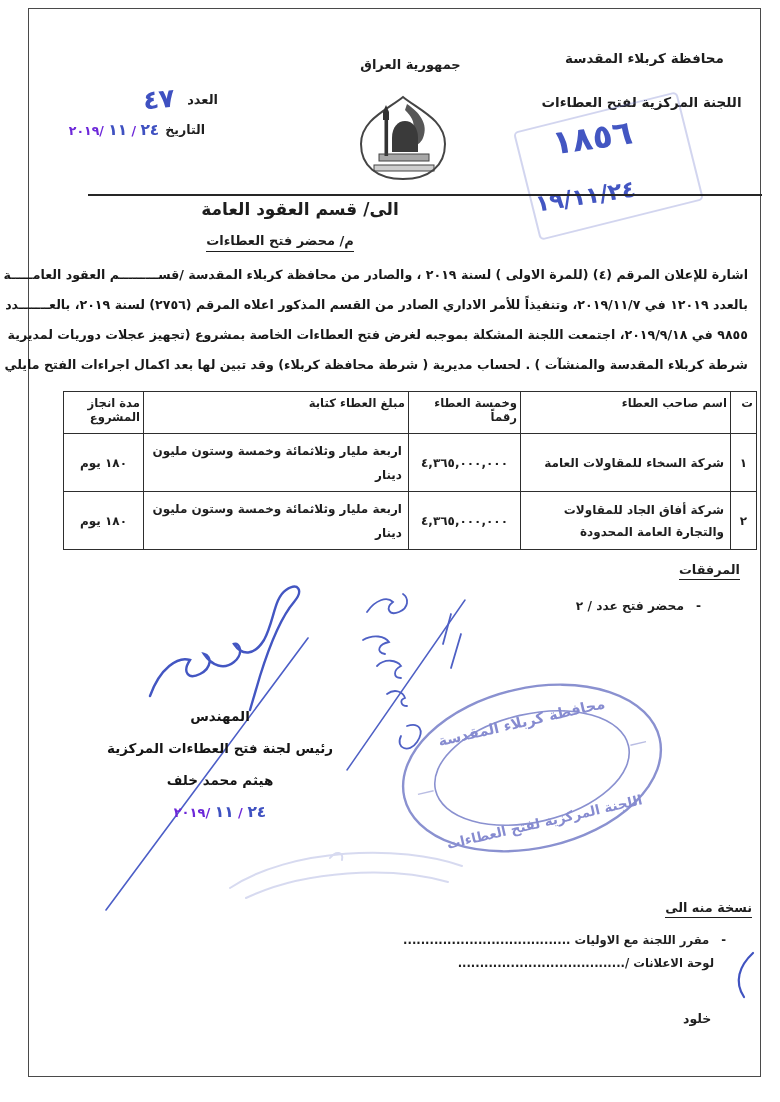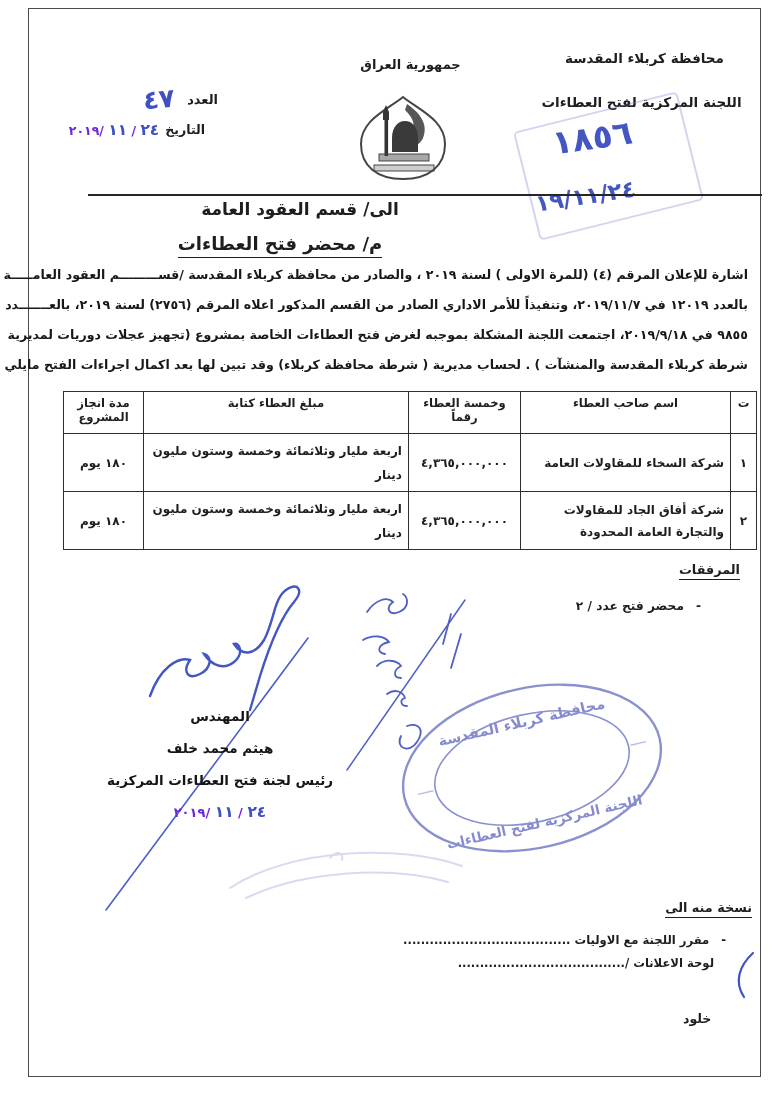--- a/index.html
+++ b/index.html
@@ -24,28 +24,28 @@
   .daterow{display:flex;flex-direction:row;align-items:center;gap:6px;direction:rtl;}
   .daterow .lbl{font-size:12.5px;font-weight:700;}
   .daterow bdo{direction:ltr;unicode-bidi:bidi-override;}
   .printed-date{font-size:12.5px;font-weight:700;color:#6d28d9;}
   .hand-date{font-size:15.5px;font-weight:600;color:#3f51c1;}
   .stampnum{font-size:33px;font-weight:600;color:#4356c2;transform:rotate(-8deg);letter-spacing:3px;}
   .stamprect{border:2.5px solid rgba(106,116,201,0.30);border-radius:5px;transform:rotate(-14deg);}
   .stampdate{font-size:23px;font-weight:600;color:#4356c2;transform:rotate(-9deg);letter-spacing:1px;}
   .hr{background:#262626;}
   .title{font-size:17px;font-weight:700;text-align:center;}
-  .subject{font-size:18px;font-weight:700;text-align:center;}
+  .subject{font-size:13px;font-weight:700;text-align:center;}
   .subject span{display:inline-block;border-bottom:1.6px solid #1e1e1e;padding-bottom:3px;}
   .body-text{direction:rtl;font-size:12.6px;font-weight:600;color:#181818;}
   .body-text .bline{height:30px;line-height:30px;white-space:nowrap;text-align:justify;text-align-last:justify;}
   .body-text .bline.last{text-align:right;text-align-last:right;}
   table.bids{border-collapse:collapse;direction:rtl;table-layout:fixed;}
   table.bids th,table.bids td{border:1.6px solid #2e2e2e;font-weight:600;}
-  table.bids th{font-size:11.6px;vertical-align:top;padding:4px 3px 2px;font-weight:700;text-align:center;}
+  table.bids th{font-size:11.6px;vertical-align:top;padding:4px 3px 2px;font-weight:700;text-align:right;}
   table.bids td{font-size:12px;vertical-align:middle;padding:3px 6px;}
   td.c-no{text-align:center;}
   td.c-name{text-align:right;line-height:22px;}
   td.c-amount{text-align:center;}
   td.c-words{text-align:right;line-height:24px;}
   td.c-days{text-align:center;}
   .sec-title{font-size:12.8px;font-weight:700;direction:rtl;}
   .sec-title span{display:inline-block;border-bottom:1.5px solid #1e1e1e;padding-bottom:2px;}
   .dashlist{direction:rtl;text-align:right;list-style:none;margin:4px;padding:0;}
   .dashlist li{line-height:25px;}
@@ -164,22 +164,22 @@
   </svg>
 </div>
 <div class="abs" style="left:100px;top:632px;width:215px;height:285px;">
   <svg width="215" height="285" viewBox="0 0 215 285" fill="none" stroke="#4c5ec7" stroke-width="1.6" stroke-linecap="round">
     <line x1="6" y1="278" x2="208" y2="6"></line>
   </svg>
 </div>
 
 <div class="abs sig" style="left:95px;top:700px;width:250px;">
   <div>المهندس</div>
+  <div>رئيس لجنة فتح العطاءات المركزية</div>
   <div>هيثم محمد خلف</div>
-  <div>رئيس لجنة فتح العطاءات المركزية</div>
   <div><bdo dir="ltr"><span class="printed-date">٢٠١٩/ </span><span class="hand-date">١١</span><span class="printed-date"> / </span><span class="hand-date">٢٤</span></bdo></div>
 </div>
 
 <div class="abs stamp-rot" style="left:393px;top:682px;width:278px;height:172px;">
   <svg width="278" height="172" viewBox="0 0 278 172">
     <ellipse cx="139" cy="86" rx="131" ry="80" fill="none" stroke="#767ec8" stroke-width="2.4"></ellipse>
     <ellipse cx="139" cy="86" rx="99" ry="54" fill="none" stroke="#767ec8" stroke-width="1.6"></ellipse>
     <text x="139" y="44" text-anchor="middle" direction="rtl" font-size="14.5" font-weight="700" fill="#7177c8">محافظة كربلاء المقدسة</text>
     <text x="139" y="146" text-anchor="middle" direction="rtl" font-size="13.5" font-weight="700" fill="#7177c8">اللجنة المركزية لفتح العطاءات</text>
     <line x1="22" y1="86" x2="38" y2="86" stroke="#767ec8" stroke-width="1.4" opacity="0.6"></line>

